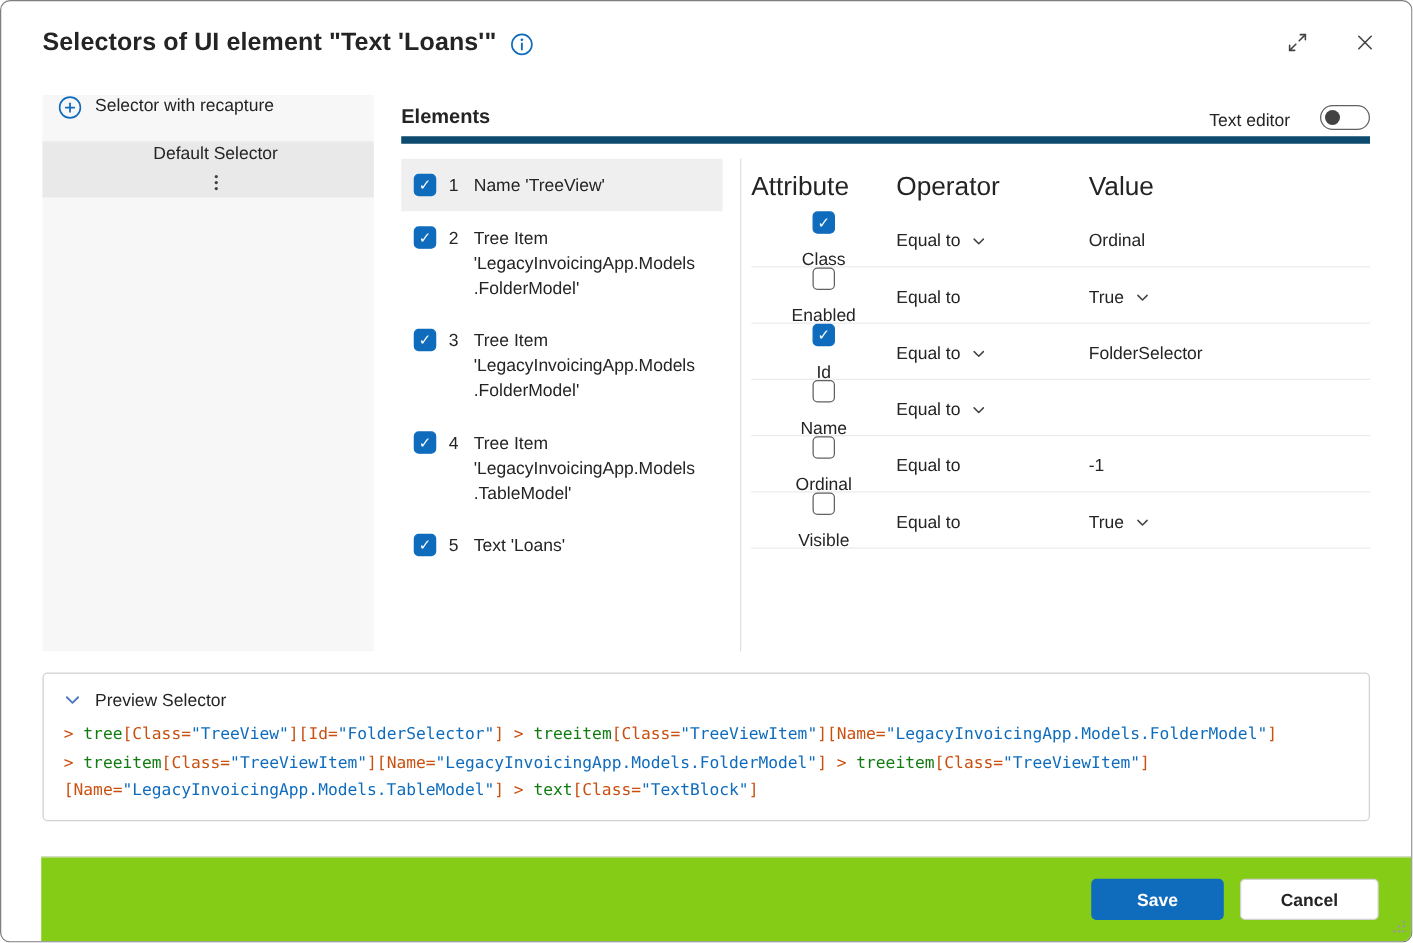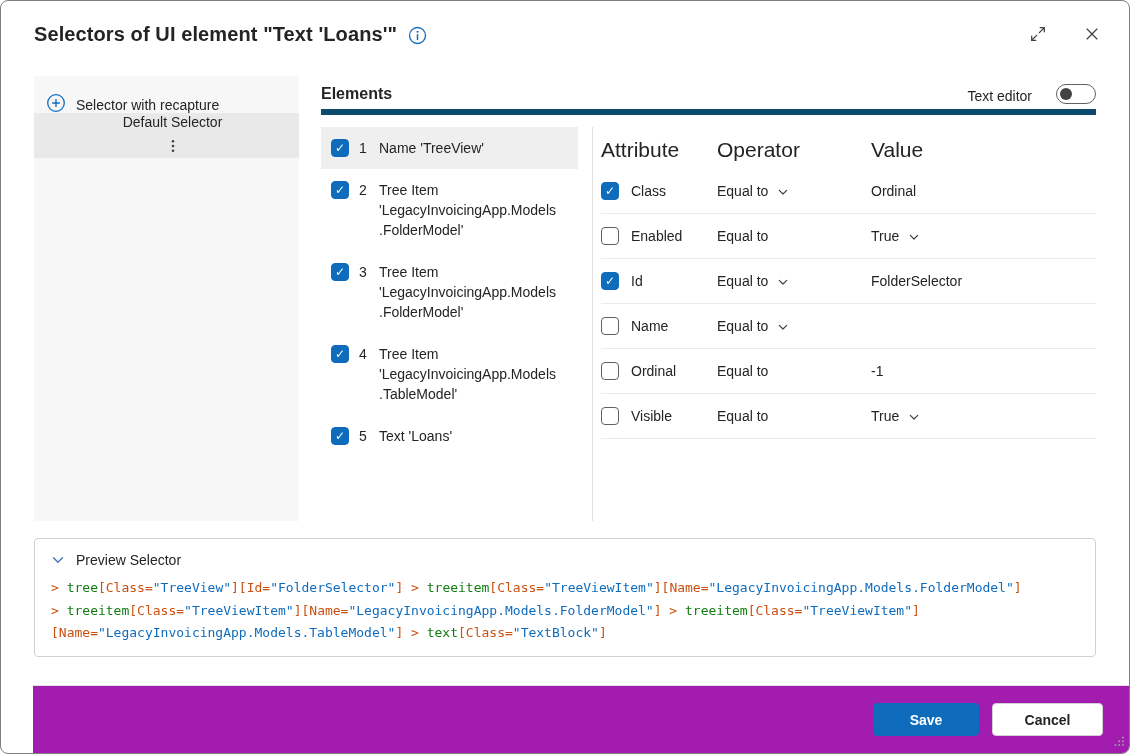--- a/index.html
+++ b/index.html
@@ -18,21 +18,21 @@
 
   
   .titlebar{position:absolute;top:0;left:0;right:0;height:66px;display:flex;align-items:center;padding:0 26px 0 33px;}
   .title{font-size:20px;font-weight:700;letter-spacing:.1px;}
   .info-icon{margin-left:11px;display:inline-flex;color:var(--accent);margin-top:3px;}
   .titlebar-actions{margin-left:auto;display:flex;align-items:center;gap:32px;}
   .icon-btn{background:none;border:none;display:inline-flex;align-items:center;justify-content:center;color:#424242;cursor:pointer;padding:2px;}
 
   
   .left-panel{position:absolute;left:33px;top:75px;width:265px;height:445px;background:#f7f7f7;}
-  .recapture-row{height:38px;display:flex;align-items:flex-end;gap:10px;padding:0 12px;color:#242424;cursor:pointer;border-bottom:1px solid #eaeaea;}
+  .recapture-row{height:38px;display:flex;align-items:flex-start;gap:10px;padding:0 12px;color:#242424;cursor:pointer;border-bottom:1px solid #eaeaea;}
   .recapture-row .plus{display:inline-flex;color:var(--accent);}
   .selector-row{height:44px;display:flex;align-items:center;justify-content:space-between;background:#e9e9e9;padding:0 10px 0 22px;cursor:pointer;flex-direction:column;}
   .kebab{display:inline-flex;color:#424242;background:none;border:none;cursor:pointer;padding:4px;}
 
   
   .main-header{position:absolute;left:320px;right:33px;top:78px;height:36px;display:flex;align-items:center;border-bottom:6px solid #0c4a6e;}
   .elements-title{font-size:16px;font-weight:700;}
   .texteditor-wrap{margin-left:auto;display:flex;align-items:flex-end;gap:24px;}
   .toggle{width:40px;height:20px;border:1px solid #616161;border-radius:10px;position:relative;background:#fff;cursor:pointer;}
   .toggle .knob{position:absolute;left:3px;top:3px;width:12px;height:12px;border-radius:50%;background:#424242;}
@@ -51,36 +51,36 @@
   .el-label{width:178px;overflow-wrap:break-word;word-break:break-word;}
 
   .v-divider{position:absolute;left:591px;top:126px;width:1px;height:394px;background:#e0e0e0;}
 
   
   .attr-table{position:absolute;left:600px;right:33px;top:130px;}
   .attr-head,.attr-row{display:grid;grid-template-columns:116px 154px 1fr;align-items:center;}
   .attr-head{height:38px;font-size:21px;font-weight:400;}
   .attr-row{height:45px;border-bottom:1px solid #ebebeb;}
   .cell{display:flex;align-items:center;}
-  .attr-cell{gap:12px;}
+  .attr-cell{gap:12px;flex-direction:column;}
   .op-cell{gap:9px;}
   .val-cell{gap:9px;}
   .dd-icon{display:inline-flex;color:#424242;cursor:pointer;margin-top:2px;}
 
   
   .preview-box{position:absolute;left:33px;right:33px;top:537px;height:119px;border:1px solid #d1d1d1;border-radius:4px;background:#fff;}
   .preview-header{display:flex;align-items:center;gap:11px;padding:13px 16px 5px 16px;cursor:pointer;}
   .preview-chevron{display:inline-flex;color:#4d78bd;}
   .preview-text{margin:4px 16px 0 16px;font-family:"DejaVu Sans Mono",monospace;font-size:13px;line-height:22.5px;color:#242424;white-space:normal;}
   .tok-punct{color:var(--selector-punct);}
   .tok-element{color:var(--selector-element);}
   .tok-value{color:var(--selector-value);}
 
   
-  .footer{position:absolute;left:0;right:0;bottom:0;height:68px;border-top:1px solid #e0e0e0;display:flex;align-items:center;justify-content:flex-end;gap:13px;padding-right:26px;background:#a21caf;margin-left:32px;}
+  .footer{position:absolute;left:0;right:0;bottom:0;height:68px;border-top:1px solid #e0e0e0;display:flex;align-items:center;justify-content:flex-end;gap:13px;padding-right:26px;background:#84cc16;margin-left:32px;}
   .btn{height:33px;border-radius:4px;font-size:14px;font-weight:700;font-family:inherit;cursor:pointer;}
   .btn-primary{width:106px;background:var(--accent);border:1px solid var(--accent);color:#fff;}
   .btn-secondary{width:111px;background:#fff;border:1px solid #d1d1d1;color:#242424;}
   .resize-grip{position:absolute;right:4px;bottom:3px;color:#9a9a9a;}
 </style>
 </head>
 <body>
 
 <div class="dialog">
 

